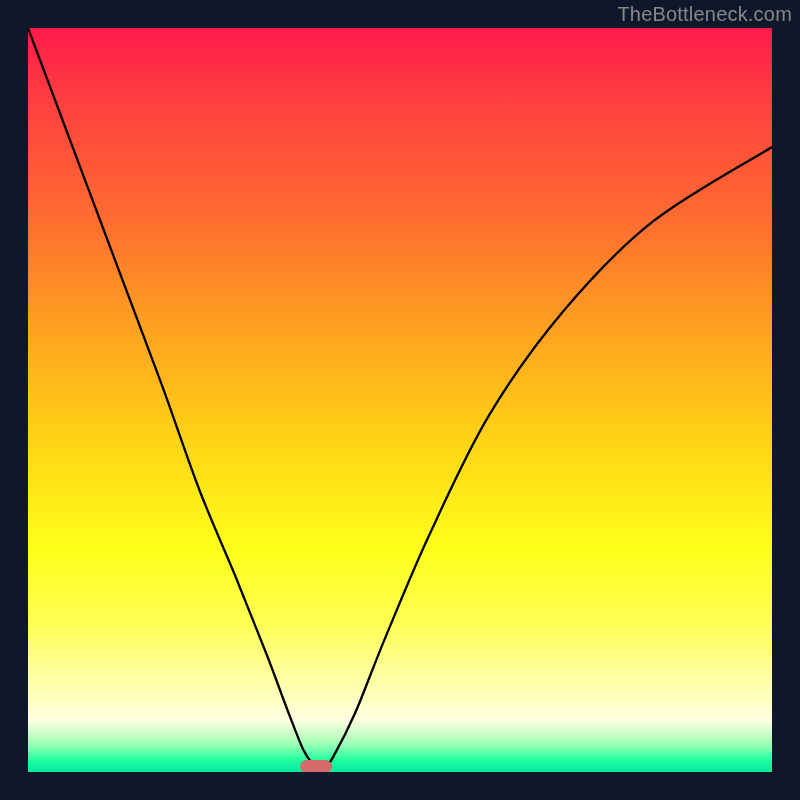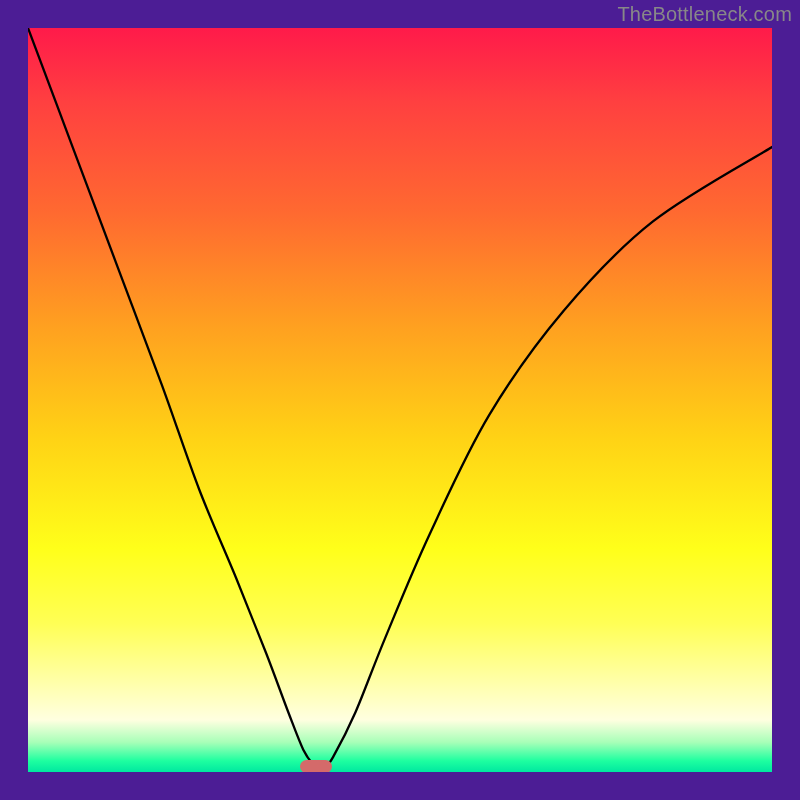--- a/index.html
+++ b/index.html
@@ -10,21 +10,21 @@
     overflow: hidden;
     background: #000;
     font-family: Arial, Helvetica, sans-serif;
   }
   .frame {
     position: absolute;
     top: 0;
     left: 0;
     width: 800px;
     height: 800px;
-    background: #4c1d95;
+    background: #0f172a;
   }
   .plot-area {
     position: absolute;
     top: 28px;
     left: 28px;
     width: 744px;
     height: 744px;
     overflow: hidden;
   }
   .gradient {

